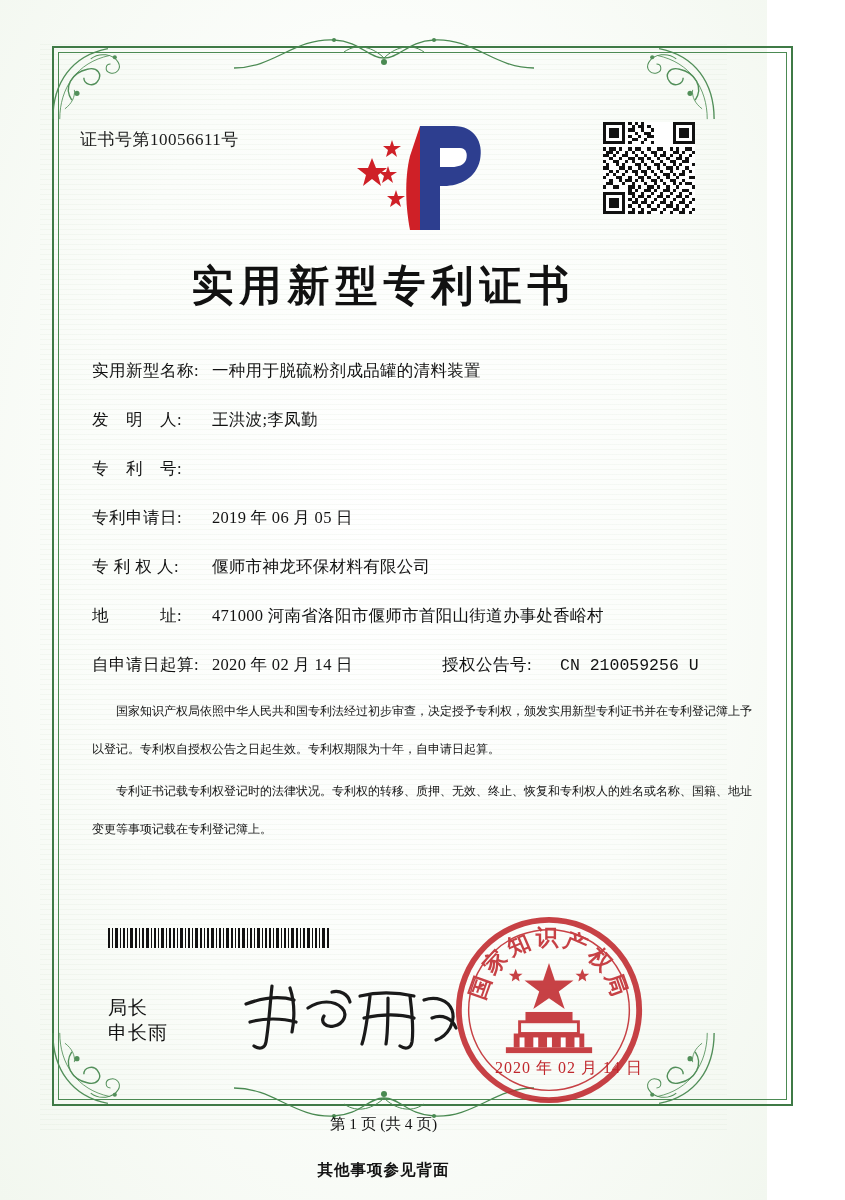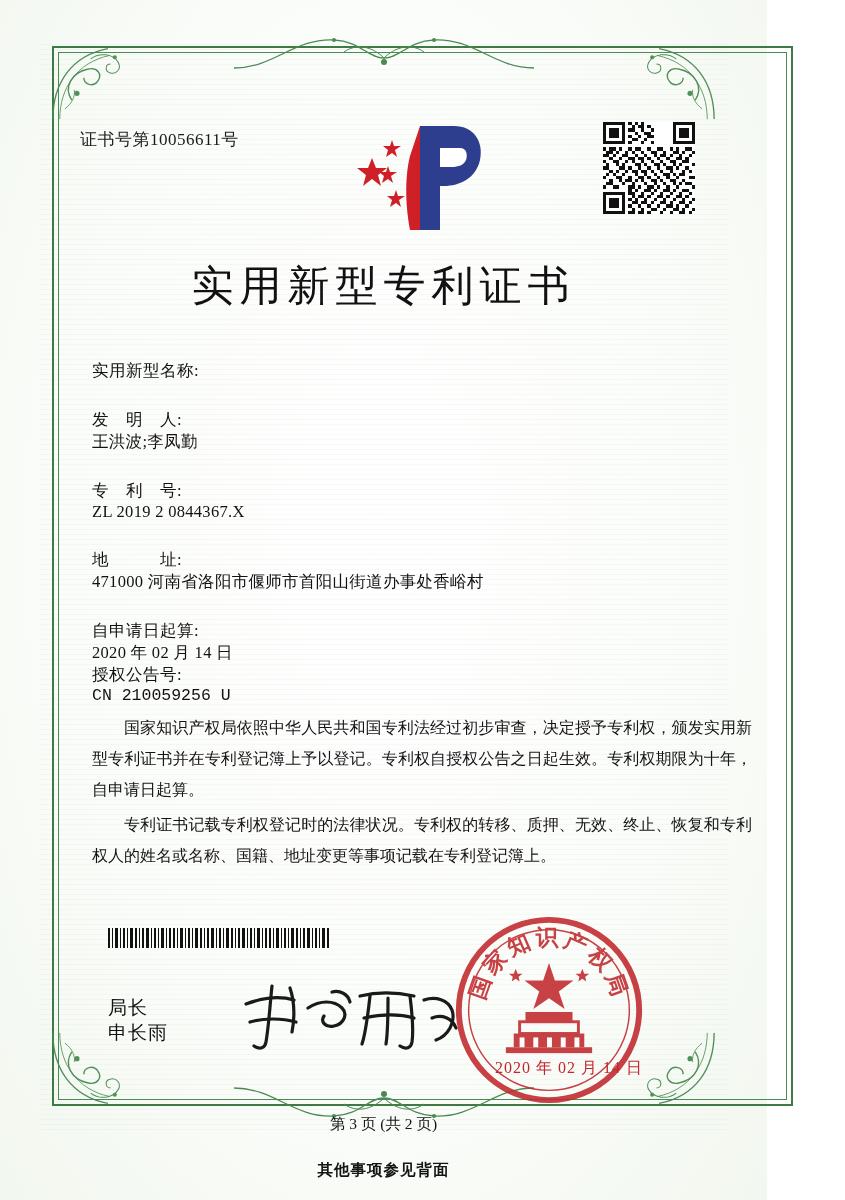--- a/index.html
+++ b/index.html
@@ -105,38 +105,37 @@
     top: 122px; right: 72px;
     width: 92px; height: 92px;
   }
   .qr svg { width:100%; height:100%; display:block; }
 
   .title {
     position: absolute;
     top: 258px; left: 0; right: 0;
     text-align: center;
     font-size: 42px;
-    font-weight: normal;
+    font-weight: bold;
     letter-spacing: 6px;
     color: #111;
     font-family: "Liberation Serif", serif;
   }
 
   .fields {
     position: absolute;
     top: 360px; left: 92px;
     width: 660px;
   }
   .field-row {
     display: flex;
     align-items: baseline;
     margin-bottom: 27px;
     font-size: 16.5px;
     color: #121212;
-    flex-direction: column;
   }
   .field-label {
     width: 120px;
     flex: none;
     letter-spacing: .5px;
     white-space: nowrap;
   }
   .field-value {
     flex: 1;
     letter-spacing: .3px;
@@ -151,24 +150,24 @@
     white-space: nowrap;
     letter-spacing: .5px;
   }
   .field-row.dual .field-value2 {
     flex: 1;
     font-family: Liberation Mono, monospace;
   }
 
   .paragraphs {
     position: absolute;
-    top: 712px; left: 92px;
+    top: 692px; left: 92px;
     width: 660px;
-    font-size: 16px;
-    line-height: 31px;
+    font-size: 12px;
+    line-height: 38px;
     color: #141414;
     text-align: justify;
   }
   .paragraphs p {
     margin: 0 0 4px 0;
     text-indent: 2em;
   }
 
   .barcode {
     position: absolute;
@@ -546,33 +545,41 @@
       </g>
     </svg>
   </div>
 
   <div class="title">实用新型专利证书</div>
 
   <div class="fields">
 
     <div class="field-row">
       <span class="field-label">实用新型名称:</span>
+      <span class="field-value">一种用于脱硫粉剂成品罐的清料装置</span>
     </div>
 
     <div class="field-row">
       <span class="field-label">发　明　人:</span>
       <span class="field-value">王洪波;李凤勤</span>
     </div>
 
     <div class="field-row">
       <span class="field-label">专　利　号:</span>
-      <span class="field-value">ZL 2019 2 0844367.X</span>
     </div>
 
-
+    <div class="field-row">
+      <span class="field-label">专利申请日:</span>
+      <span class="field-value">2019 年 06 月 05 日</span>
+    </div>
+
+    <div class="field-row">
+      <span class="field-label">专 利 权 人:</span>
+      <span class="field-value">偃师市神龙环保材料有限公司</span>
+    </div>
 
     <div class="field-row">
       <span class="field-label">地　　　址:</span>
       <span class="field-value">471000 河南省洛阳市偃师市首阳山街道办事处香峪村</span>
     </div>
 
     <div class="field-row dual">
       <span class="field-label">自申请日起算:</span>
       <span class="field-value">2020 年 02 月 14 日</span>
       <span class="field-label2">授权公告号:</span>
@@ -701,16 +708,16 @@
         <g fill="#c0282d">
           <polygon points="66,58 68,63 73,63 69,66 70,71 66,68 62,71 63,66 59,63 64,63"></polygon>
           <polygon points="134,58 136,63 141,63 137,66 138,71 134,68 130,71 131,66 127,63 132,63"></polygon>
         </g>
       </g>
     </svg>
   </div>
 
   <div class="seal-date">2020 年 02 月 14 日</div>
 
-  <div class="page-num">第 3 页 (共 2 页)</div>
+  <div class="page-num">第 1 页 (共 4 页)</div>
   <div class="footnote">其他事项参见背面</div>
 
 </div>
 
 </body></html>

